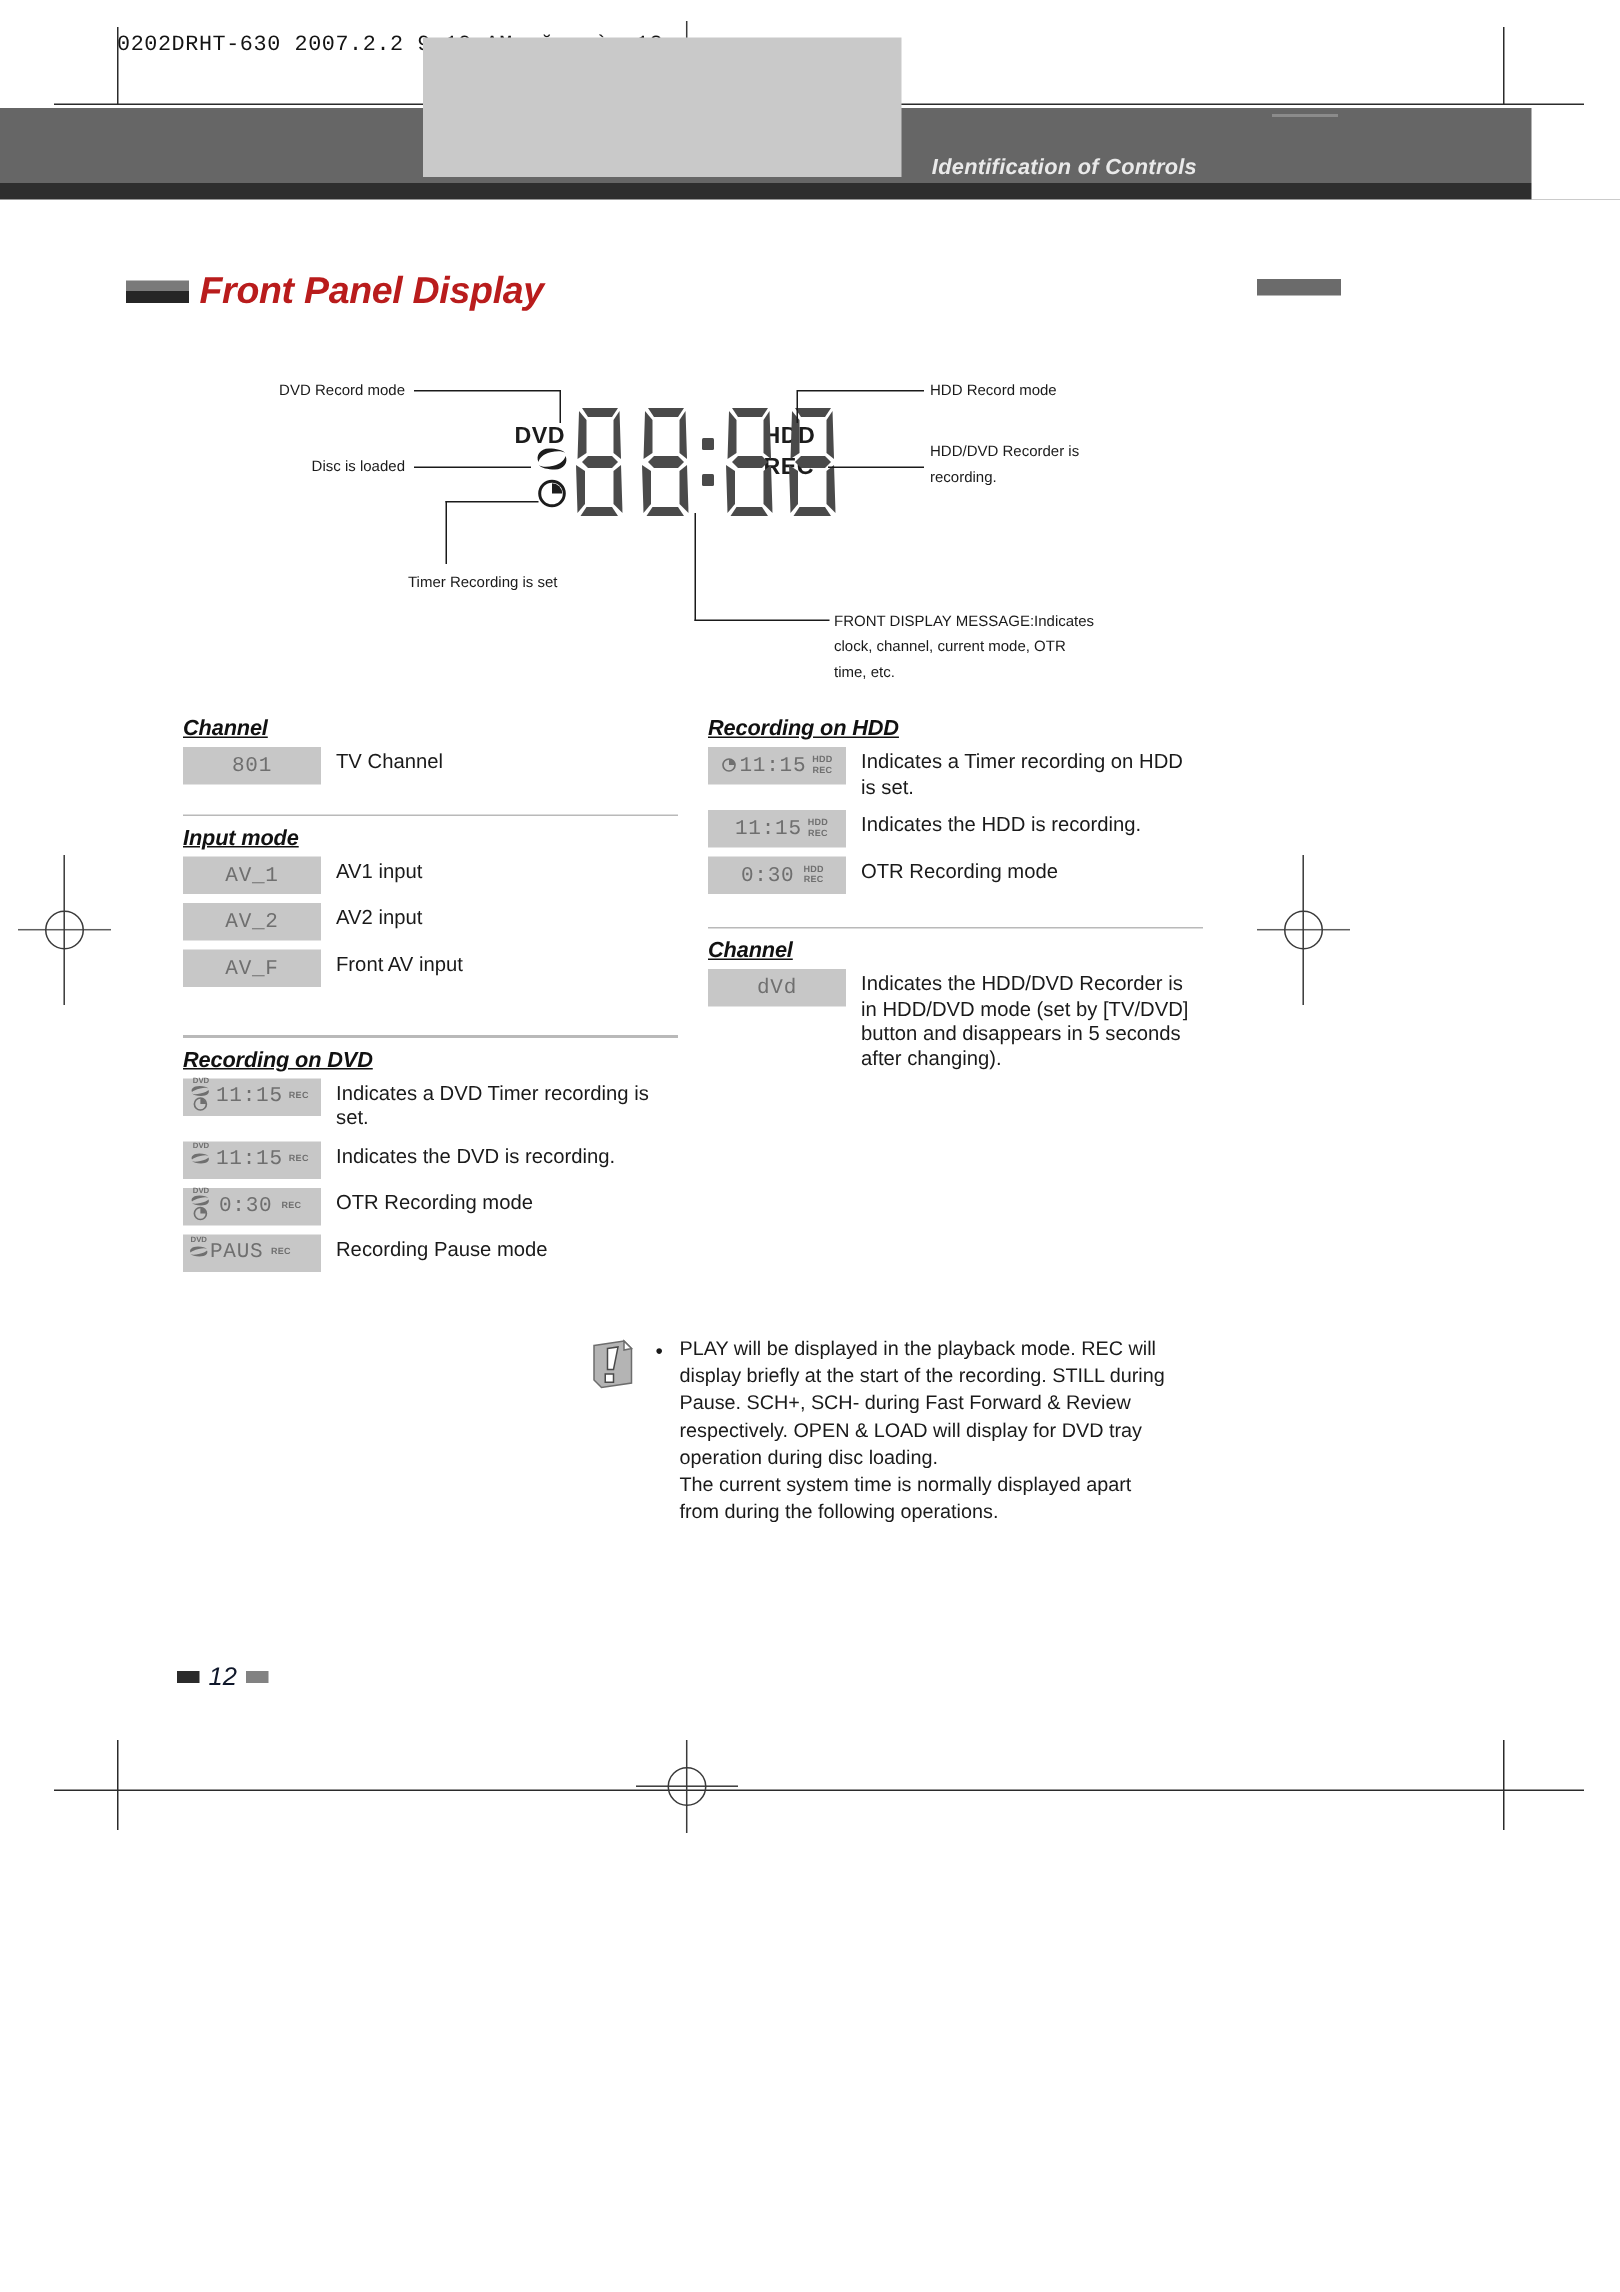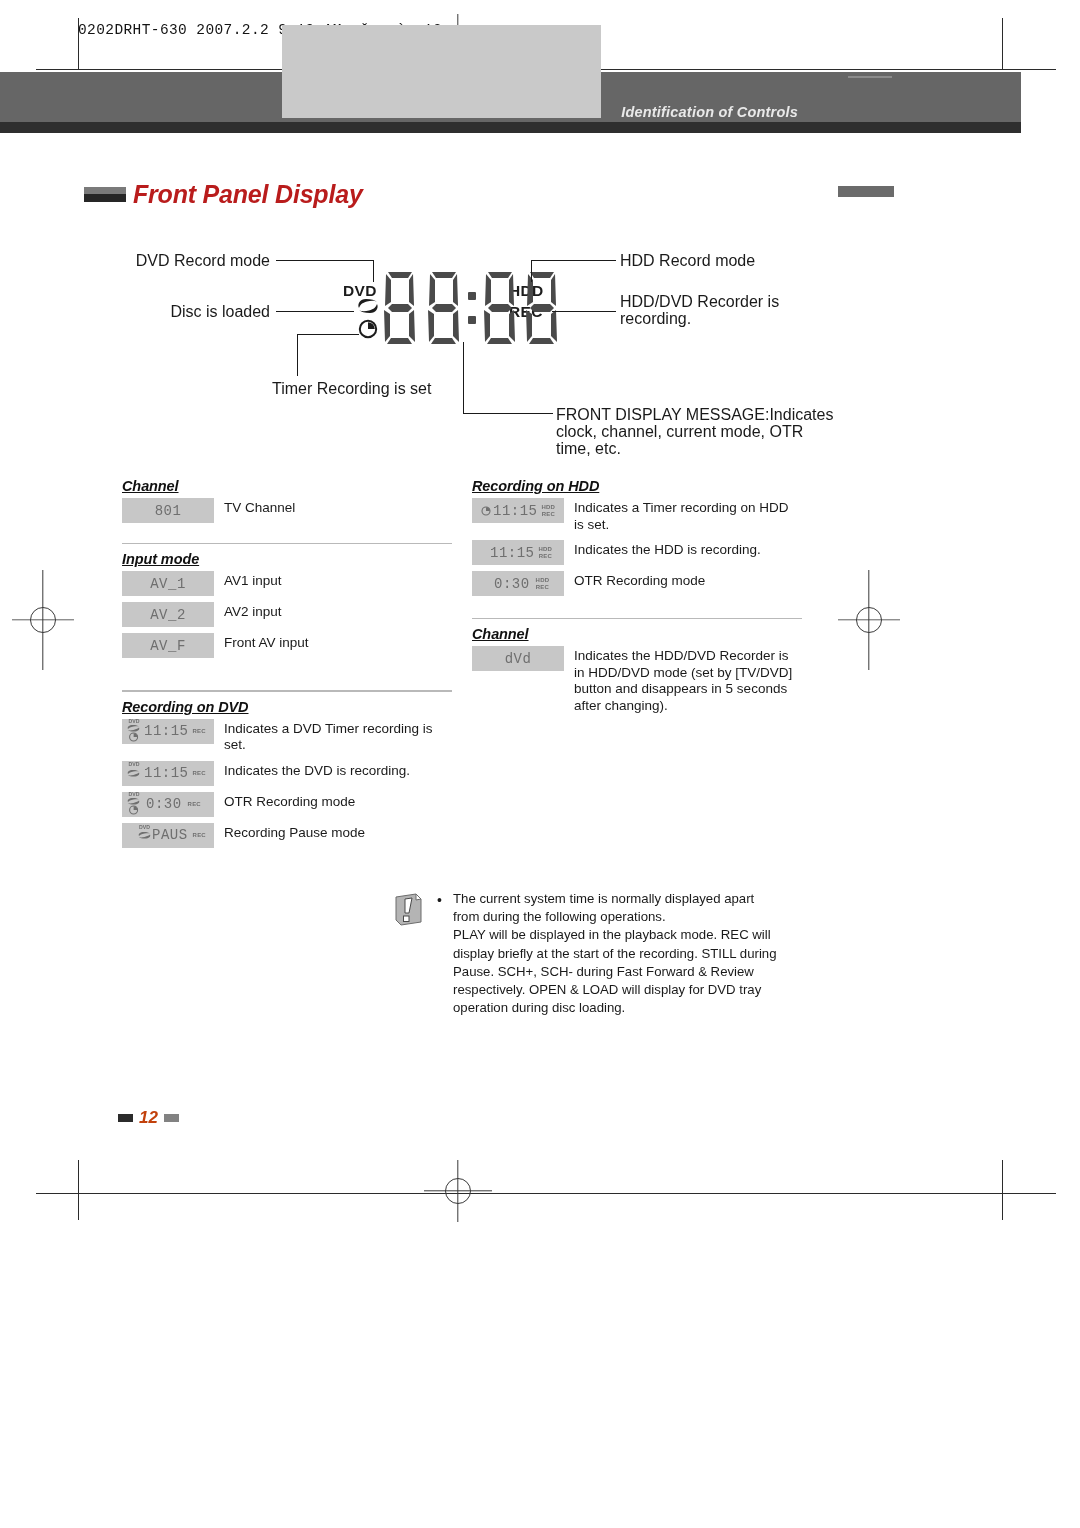--- a/index.html
+++ b/index.html
@@ -197,21 +197,21 @@
   }
   .lcd-digits {
     position: absolute;
     left: 382px;
     top: 270px;
   }
 
   
   .callout {
     position: absolute;
-    font-size: 16px;
+    font-size: 10px;
     color: #1a1a1a;
     line-height: 17px;
     white-space: pre-line;
   }
   .callout.r { text-align: right; }
 
   .lead {
     position: absolute;
     background: #1a1a1a;
   }
@@ -323,23 +323,23 @@
     left: 118px;
     top: 1108px;
     display: flex;
     align-items: center;
     gap: 6px;
   }
   .foot-sq-dark { width: 15px; height: 8px; background: #2b2b2b; }
   .foot-sq-gray { width: 15px; height: 8px; background: #828282; }
   .foot-num {
     font-style: italic;
-    font-weight: bold;
+    font-weight: normal;
     font-size: 17px;
-    color: #c2410c;
+    color: #0f172a;
   }
 </style>
 </head>
 <body>
 
 <div class="slug">0202DRHT-630 2007.2.2 9:19 AM  ˘   `  12</div>
 
 <div class="cropline" style="left:78px; top:18px; width:1.4px; height:52px;"></div>
 <div class="cropline" style="left:36px; top:69px; width:1020px; height:1.4px;"></div>
 <div class="cropline" style="left:1002px; top:18px; width:1.4px; height:52px;"></div>
@@ -579,21 +579,21 @@
           <span class="chip-mini" style="margin-left:6px;">
             <span>REC</span>
           </span>
         </div>
       </div>
       <div class="item-desc">OTR Recording mode</div>
     </div>
 
     <div class="item">
       <div class="chip">
-        <div class="chip-inner" style="padding-left:15px;">
+        <div class="chip-inner" style="padding-left:3px;">
           <span>
             <svg width="15" height="25" viewBox="0 0 15 25">
               <text x="7.5" y="8" font-size="5.2" font-family="Liberation Sans, sans-serif" font-weight="bold" fill="#6f6f6f" text-anchor="middle">DVD</text>
               <path d="M2,15 C1,13 3,11 7,11 C10,11 12,11.6 13,12.6 C12,12 10,12 7.5,12.6 C4.5,13.3 3,14 2,15 Z" fill="#6f6f6f"></path>
               <path d="M13,13.6 C14,15.6 12,17.6 8,17.6 C5,17.6 3,17 2,16 C3,16.6 5,16.6 7.5,16 C10.5,15.3 12,14.6 13,13.6 Z" fill="#6f6f6f"></path>
             </svg>
           </span>
           <span class="chip-val" style="margin-left:0px;">PAUS</span>
           <span class="chip-mini" style="margin-left:5px;">
             <span>REC</span>
@@ -676,22 +676,22 @@
   <div class="note-icon">
     <svg width="33" height="34" viewBox="0 0 33 34">
       <path d="M4,5 L24,2 L29,7 L29,30 L9,33 L4,28 Z" fill="#b4b4b4" stroke="#6d6d6d" stroke-width="1"></path>
       <path d="M24,2 L24,8 L29,7 Z" fill="#ffffff" stroke="#6d6d6d" stroke-width="1"></path>
       <path d="M13,7 L20,6 L17,21 L13,21 Z" fill="#ffffff" stroke="#4a4a4a" stroke-width="1"></path>
       <rect x="11.5" y="24" width="5.5" height="5.5" fill="#ffffff" stroke="#4a4a4a" stroke-width="1"></rect>
     </svg>
   </div>
   <div class="note-bullet">•</div>
   <div class="note-body">
+    <p>PLAY will be displayed in the playback mode. REC will display briefly at the start of the recording. STILL during Pause. SCH+, SCH- during Fast Forward &amp; Review respectively. OPEN &amp; LOAD will display for DVD tray operation during disc loading.</p>
     <p>The current system time is normally displayed apart from during the following operations.</p>
-    <p>PLAY will be displayed in the playback mode. REC will display briefly at the start of the recording. STILL during Pause. SCH+, SCH- during Fast Forward &amp; Review respectively. OPEN &amp; LOAD will display for DVD tray operation during disc loading.</p>
   </div>
 </div>
 
 <div class="footer">
   <div class="foot-sq-dark"></div>
   <div class="foot-num">12</div>
   <div class="foot-sq-gray"></div>
 </div>
 
 </body></html>

